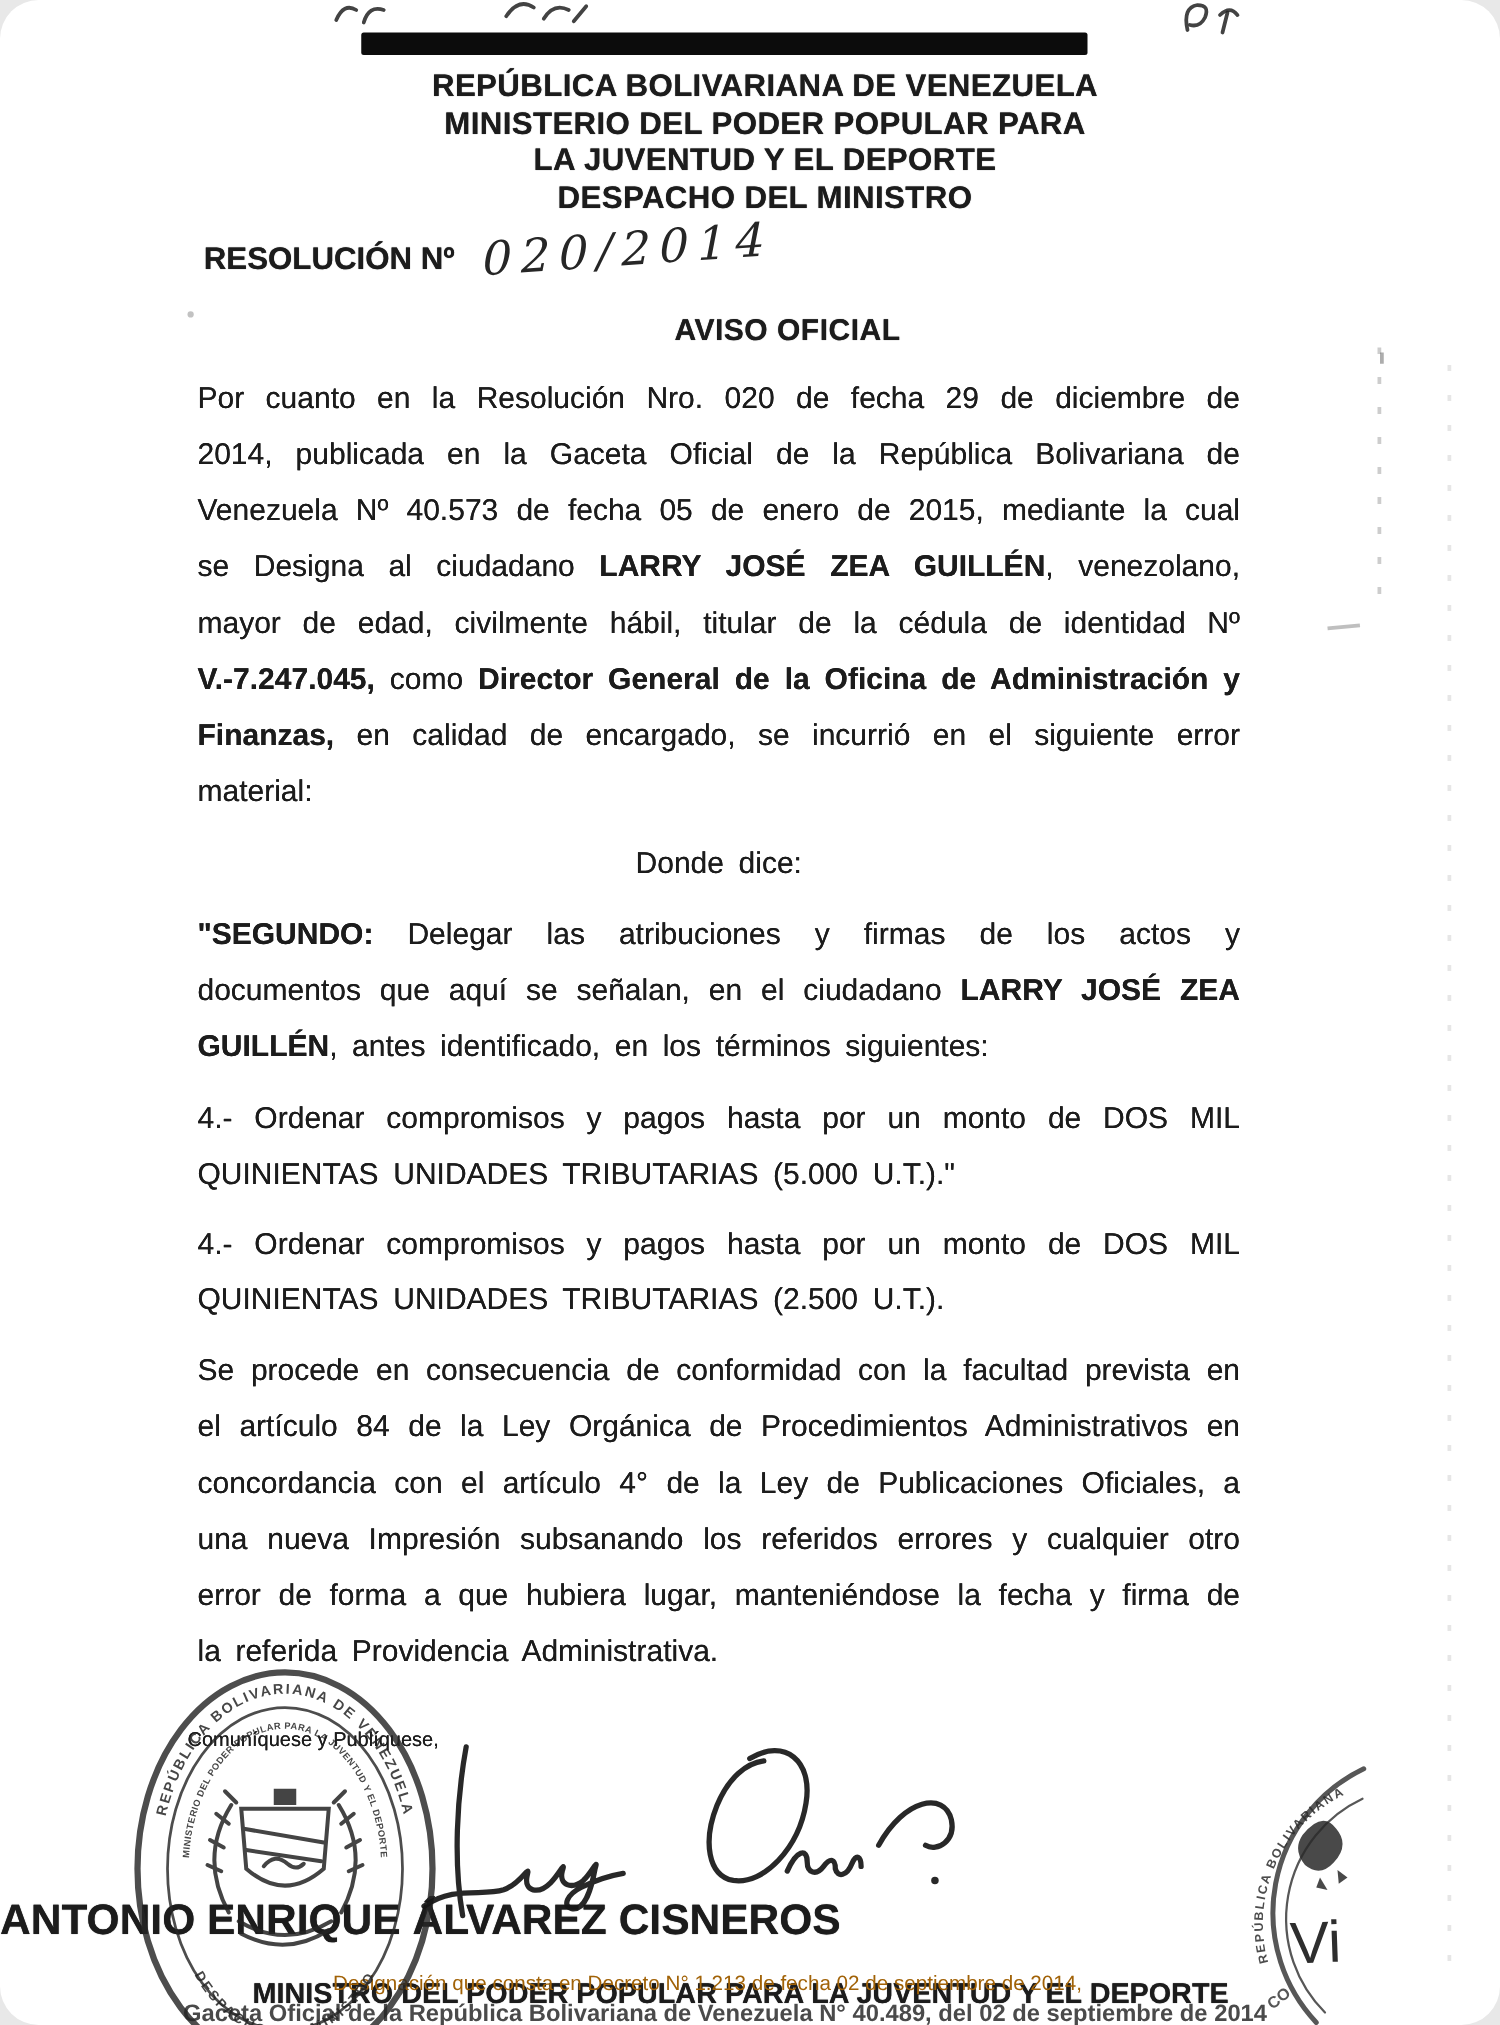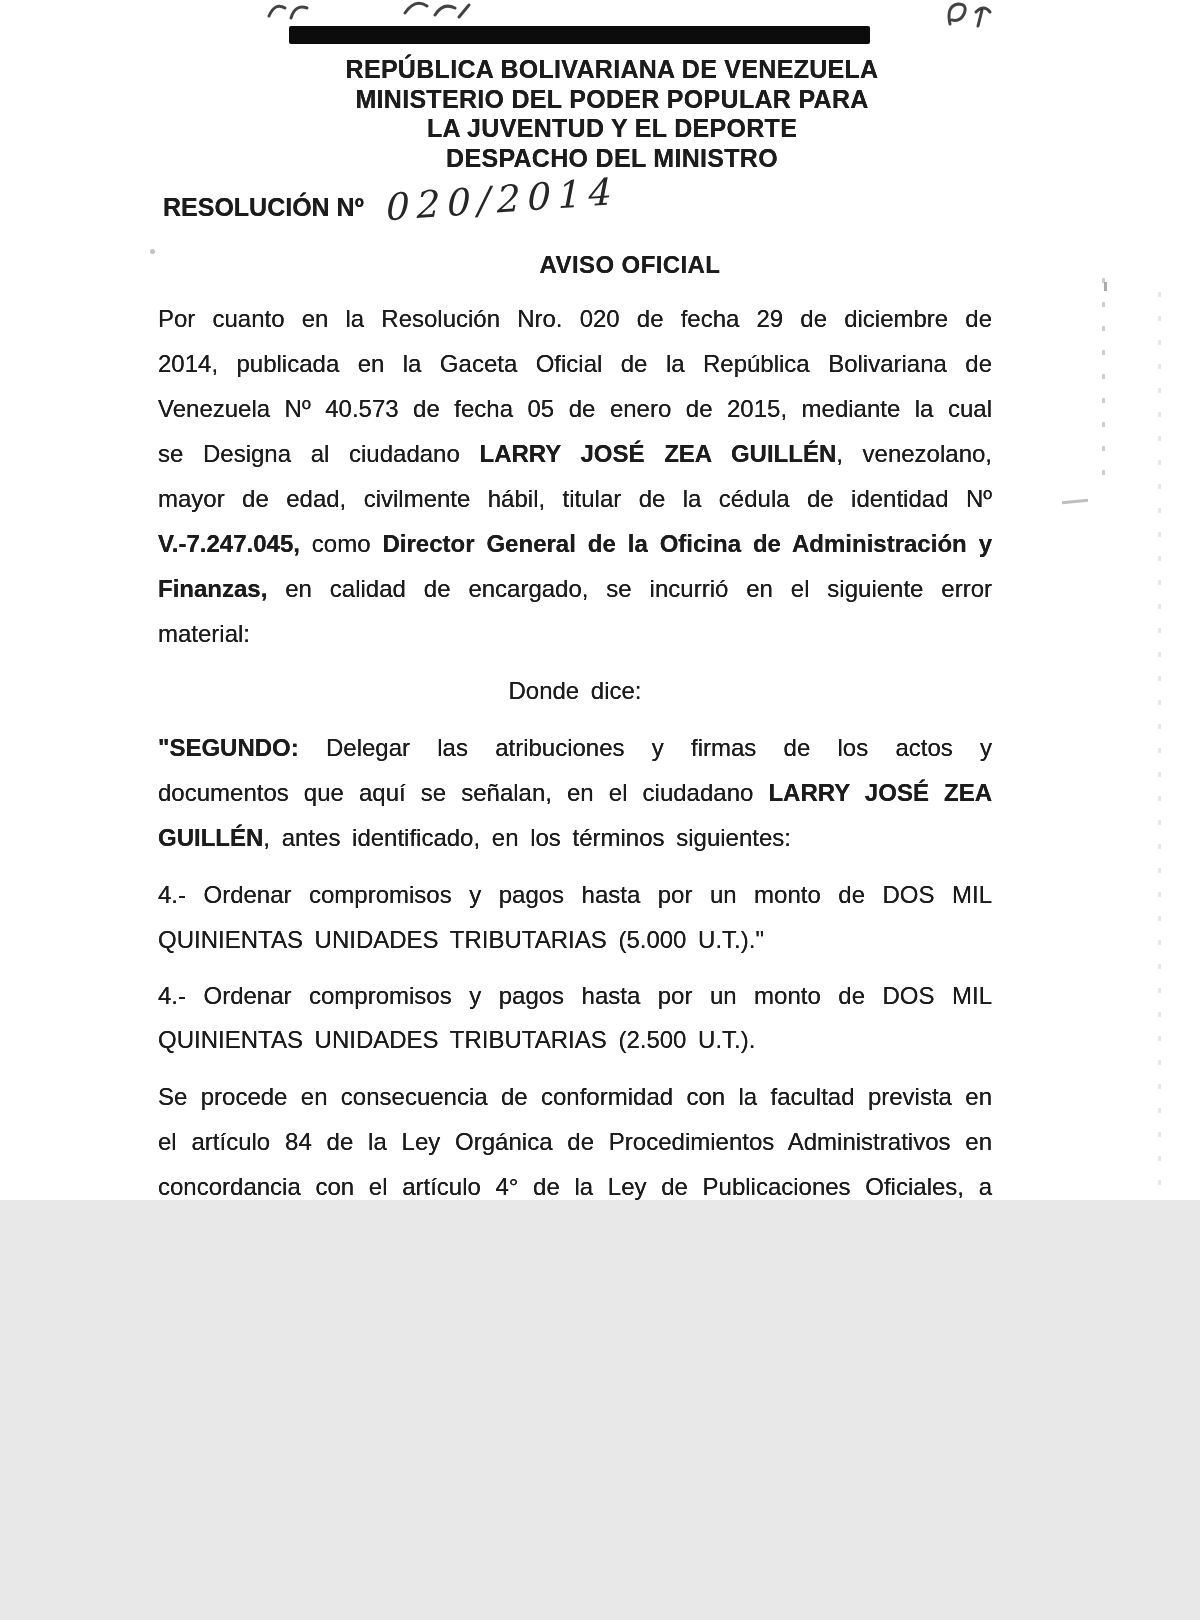--- a/index.html
+++ b/index.html
@@ -1,19 +1,19 @@
 <!DOCTYPE html>
 <html><head>
 <meta charset="utf-8">
 <style>
   html,body { margin:0; padding:0; background:#e8e8e8; }
   .page {
-    position:relative; width:1200px; height:1200px; margin:0 auto;
+    position:relative; width:1200px; height:1620px; margin:0 auto;
     background:#ffffff; overflow:hidden;
-    font-family:"Liberation Sans", sans-serif; color:#1c1c1c;
+    font-family:"Liberation Sans", sans-serif; color:#1c1c1c;border-radius:31px;
   }
   .abs { position:absolute; }
   .hdr-bar { left:289px; top:26px; width:581px; height:18px; background:#0c0c0c; border-radius:2px; }
   .hdr {
     left:12px; top:55px; width:1200px; text-align:center;
     font-weight:bold; font-size:25px; line-height:29.5px; letter-spacing:.3px;
     text-shadow:0 0 .6px currentColor;
   }
   .res-label { left:163px; top:193px; font-weight:bold; font-size:25px; text-shadow:0 0 .6px currentColor; }
   .res-num {

